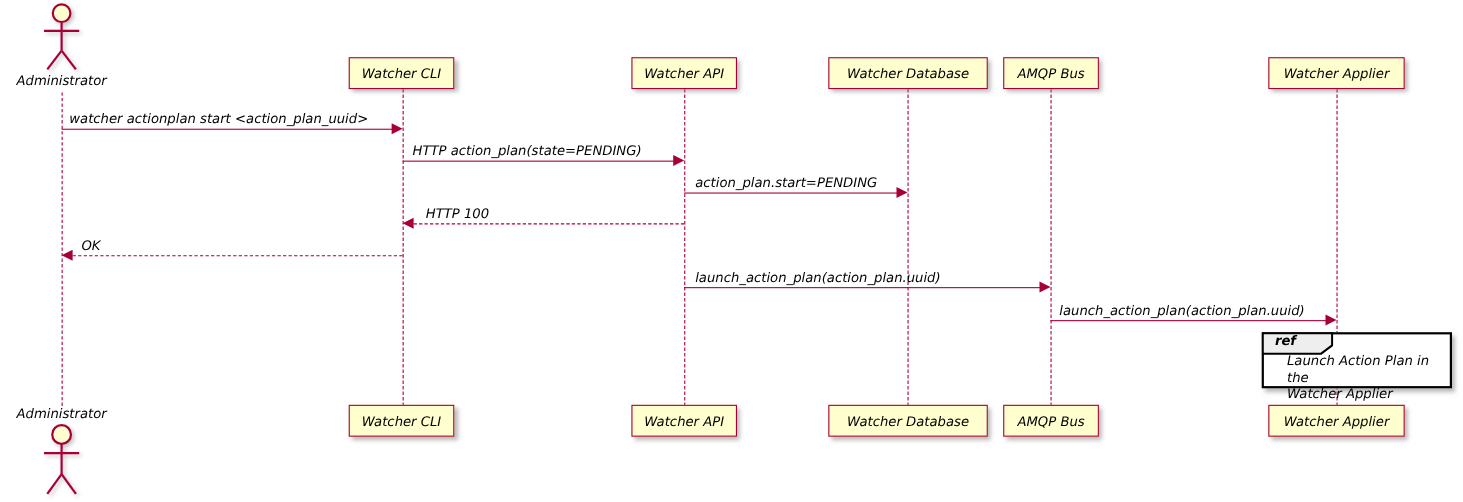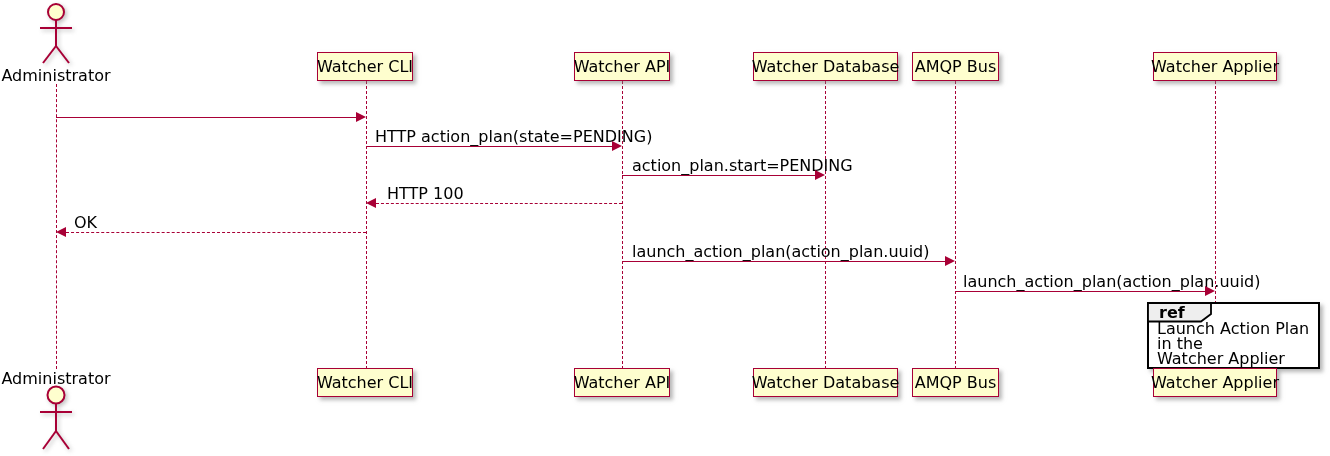--- a/index.html
+++ b/index.html
@@ -8,48 +8,48 @@
     --ref-header-fill:#EEEEEE;
     --ref-border:#000000;
     --background:#FFFFFF;
     --text:#000000;
   }
   html,body{margin:0;padding:0;background:#fff;}
   .canvas{
     position:relative;width:1330px;height:456px;overflow:hidden;
     background:var(--background);
     font-family:"DejaVu Sans","Liberation Sans",sans-serif;
-    font-size:16px;color:var(--text);
+    font-size:12px;color:var(--text);font-style:italic;
   }
   .lifeline{position:absolute;width:0;border-left:1px dashed var(--accent);}
   .pbox{
     position:absolute;height:29px;box-sizing:border-box;
     background:var(--participant-fill);
     border:1.8px solid var(--accent);
     box-shadow:3px 3px 4px rgba(125,125,125,.55);
     display:flex;align-items:center;justify-content:center;
     white-space:nowrap;padding:0 5px;
   }
   .actor-figure{position:absolute;filter:drop-shadow(2.5px 2.5px 2px rgba(120,120,120,.45));}
   .actor-label{position:absolute;width:120px;text-align:center;white-space:nowrap;}
   .msg-label{position:absolute;white-space:nowrap;line-height:16px;}
   .msg-line{position:absolute;height:0;}
   .msg-line.solid{border-top:1.6px solid var(--accent);}
   .msg-line.dashed{border-top:1.3px dashed var(--accent);}
   .arr{position:absolute;width:0;height:0;border-top:5px solid transparent;border-bottom:5px solid transparent;}
   .arr.right{border-left:10px solid var(--accent);}
   .arr.left{border-right:10px solid var(--accent);}
   .ref{
-    position:absolute;left:1147px;top:302px;width:173px;height:67px;box-sizing:border-box;
+    position:absolute;left:1147px;top:302px;width:173px;height:51px;box-sizing:border-box;
     background:#fff;border:2px solid var(--ref-border);
     box-shadow:3px 3px 4px rgba(125,125,125,.55);
   }
   .ref-tab{position:absolute;left:-2px;top:-2px;}
   .ref-kw{position:absolute;left:10px;top:-1px;font-weight:bold;}
-  .ref-body{padding:17px 4px 0 8px;line-height:15px;white-space:pre-line;}
+  .ref-body{padding:17px 4px 0 21px;line-height:15px;white-space:pre-line;}
 </style>
 </head>
 <body>
 
 <div class="canvas">
 
   <div class="lifeline" style="left:56px;top:84px;height:285px;"></div>
   <div class="lifeline" style="left:366px;top:81px;height:288px;"></div>
   <div class="lifeline" style="left:622px;top:81px;height:288px;"></div>
   <div class="lifeline" style="left:825px;top:81px;height:288px;"></div>
@@ -76,20 +76,21 @@
   <div class="pbox" style="left:753px;top:52px;width:145px;">
       <span>Watcher Database</span>
     </div>
   <div class="pbox" style="left:912px;top:52px;width:87px;">
       <span>AMQP Bus</span>
     </div>
   <div class="pbox" style="left:1153px;top:52px;width:124px;">
       <span>Watcher Applier</span>
     </div>
 
+  <div class="msg-label" style="left:63px;top:100px;">watcher actionplan start &lt;action_plan_uuid&gt;</div>
   <div class="msg-line solid" style="left:56px;top:117px;width:301px;"></div>
   <div class="arr right" style="left:356px;top:112px;"></div>
 
   <div class="msg-label" style="left:375px;top:129px;">HTTP action_plan(state=PENDING)</div>
   <div class="msg-line solid" style="left:366px;top:146px;width:247px;"></div>
   <div class="arr right" style="left:612px;top:141px;"></div>
 
   <div class="msg-label" style="left:632px;top:158px;">action_plan.start=PENDING</div>
   <div class="msg-line solid" style="left:622px;top:175px;width:194px;"></div>
   <div class="arr right" style="left:815px;top:170px;"></div>

